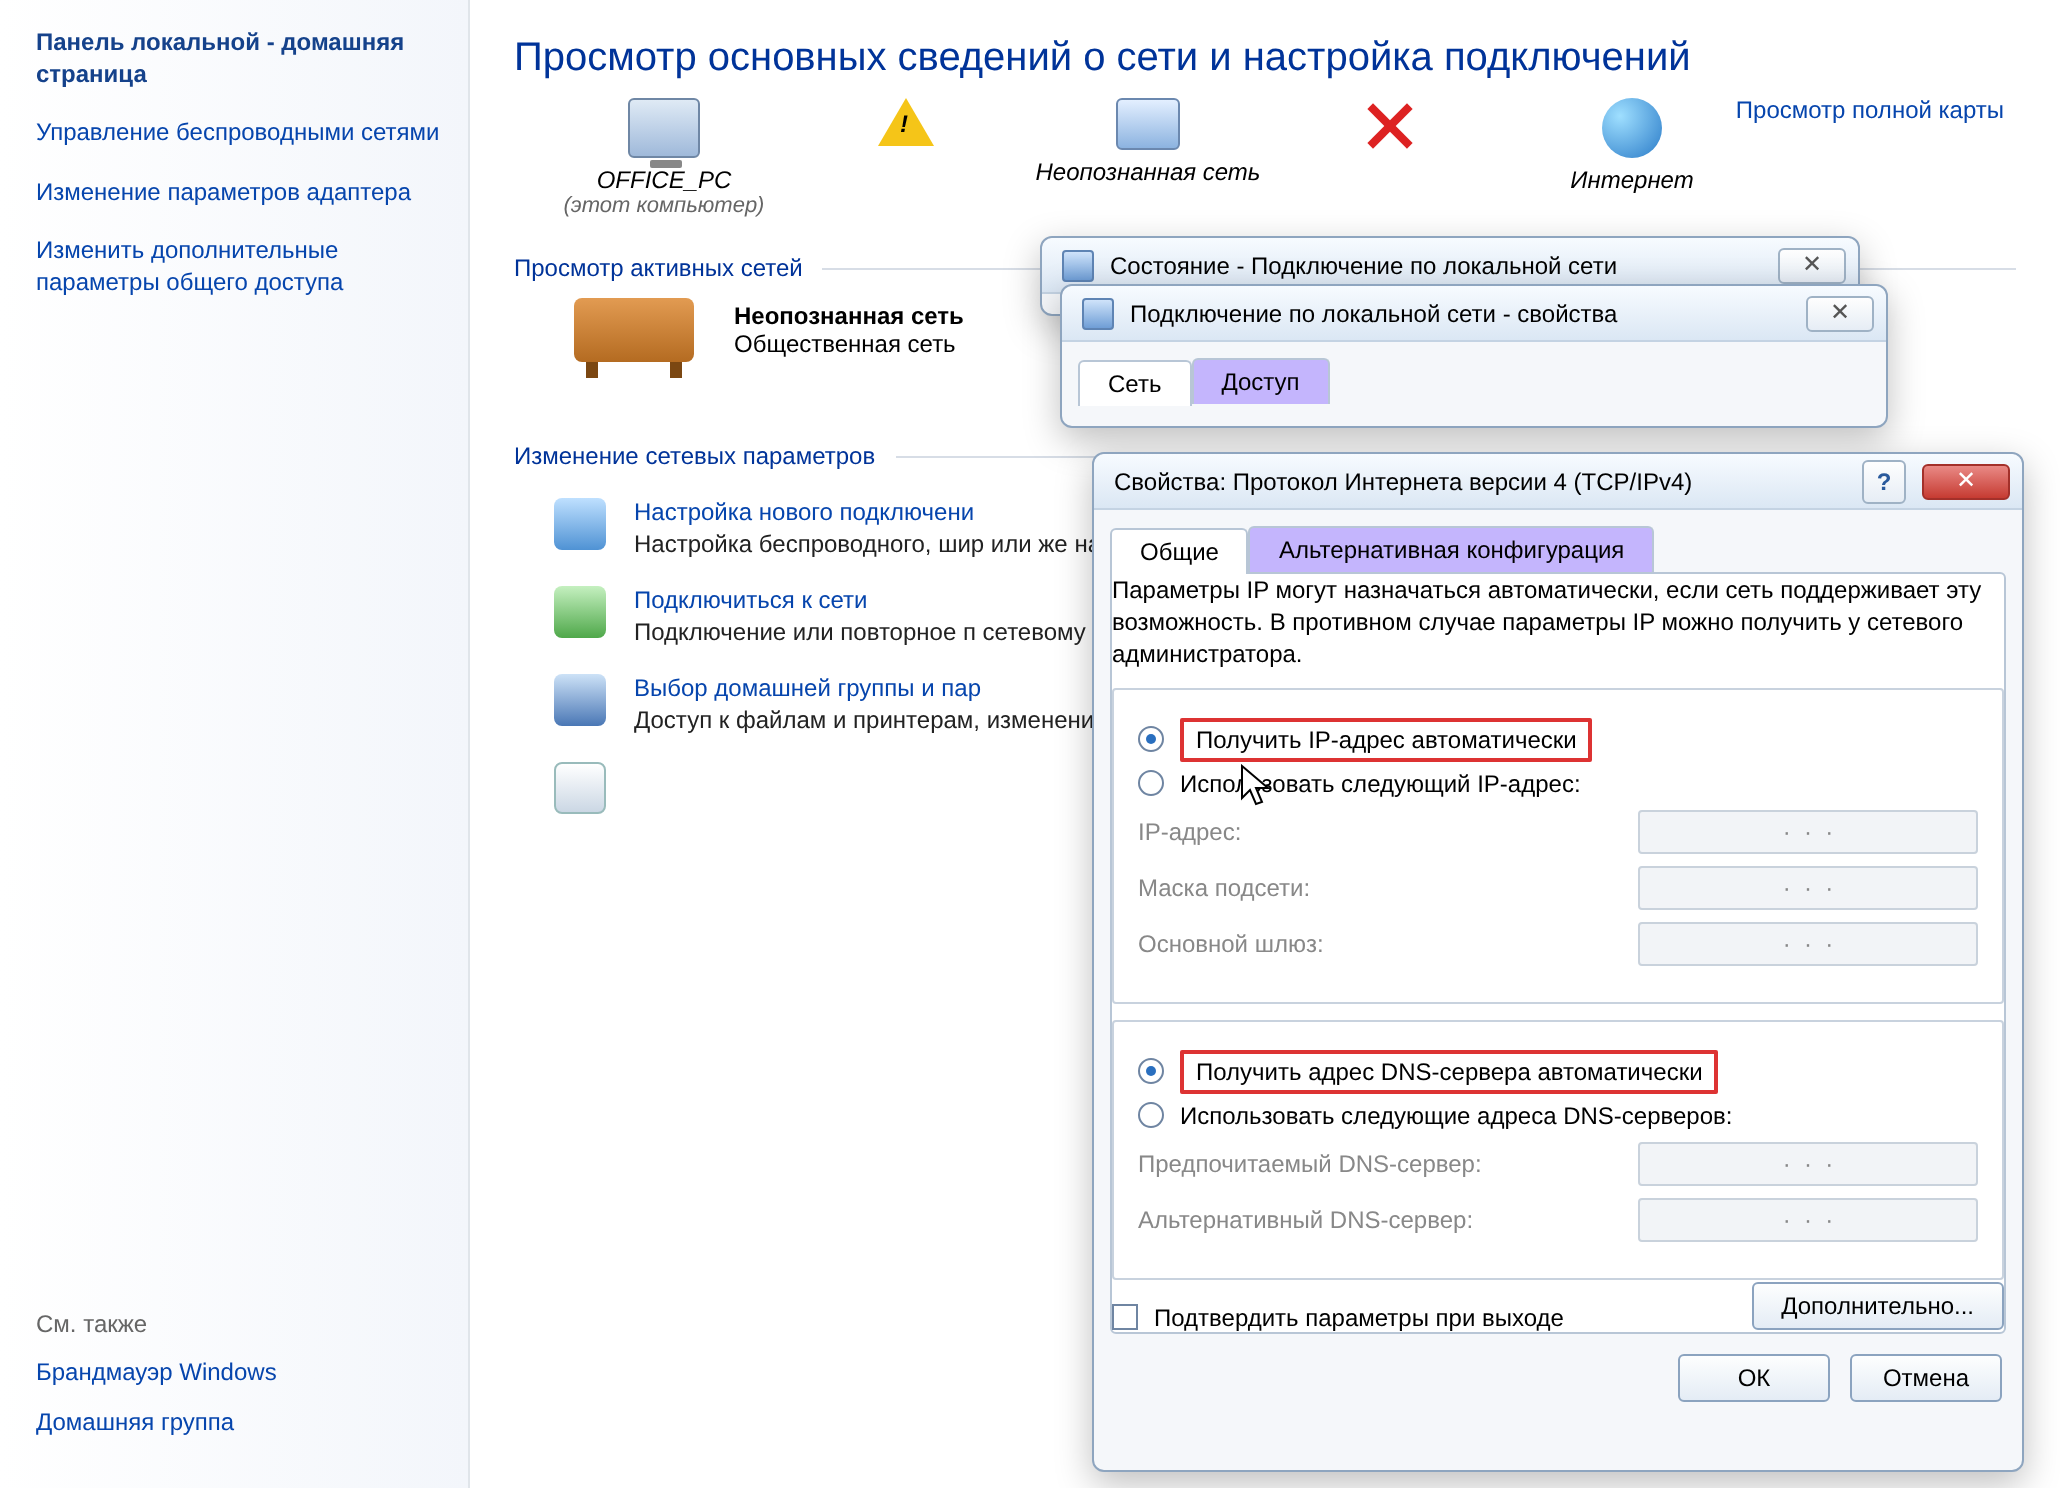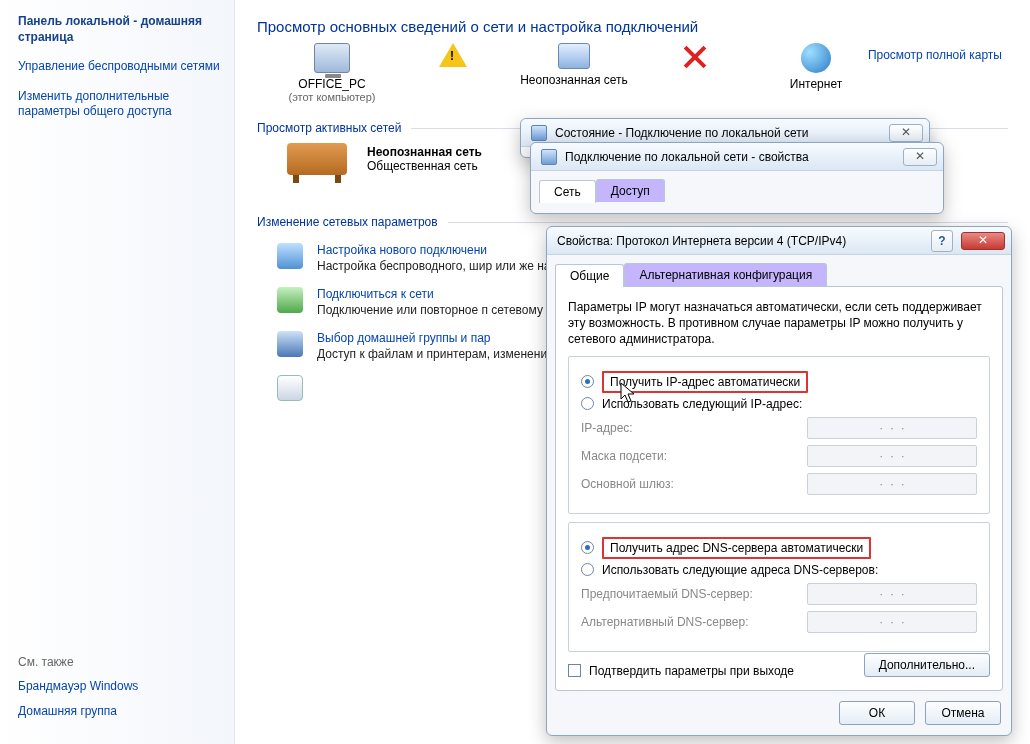--- a/index.html
+++ b/index.html
@@ -46,39 +46,40 @@
   .sidebar .see-also .navlink { margin-bottom: 10px; }
 
   
   .main {
     position: absolute;
     left: 235px; top: 0; right: 0; bottom: 0;
     padding: 18px 22px;
     background: #fff;
   }
   .main h1 {
-    font-size: 15px;
+    font-size: 20px;
     font-weight: 400;
     color: #003399;
     margin: 0 0 6px 0;
   }
   .fullmap {
     position: absolute;
     right: 28px;
     top: 48px;
     color: #0645ad;
     font-size: 12px;
   }
 
   .netrow {
     display: flex;
     align-items: flex-start;
     gap: 16px;
     margin-top: 8px;
     margin-bottom: 12px;
+    font-style: italic;
   }
   .netitem { width: 150px; text-align: center; }
   
   .ico-pc {
     width: 36px; height: 30px; margin: 0 auto 4px;
     background: linear-gradient(#dfeaf5,#9fb9da);
     border: 1px solid #6f87a5; border-radius: 3px;
     position: relative;
   }
   .ico-pc::after { content:''; position:absolute; bottom:-6px; left:10px; width:16px; height:4px; background:#888; border-radius:1px; }
@@ -150,21 +151,21 @@
     width:34px;height:18px;border:1px solid #9fb2c5;border-radius:3px;
     background:linear-gradient(#fefefe,#e6edf5);text-align:center;line-height:14px;font-size:12px;color:#555;
   }
   .winclose.red{background:linear-gradient(#e98985,#c63b32);color:#fff;border-color:#a3302a;width:44px;}
   .tabset{display:flex;gap:0;margin:8px 0 0 8px;}
   .tab{
     padding:4px 14px;border:1px solid #b8c6d6;border-bottom:none;background:#c4b5fd;border-radius:3px 3px 0 0;
     font-size:12px;cursor:pointer;
   }
   .tab.active{background:#fff;position:relative;top:1px;}
-  .tabbody{border:1px solid #b8c6d6;background:#fff;margin:0 8px 8px 8px;border-radius:0 3px 3px 3px;padding:12px;}
+  .tabbody{border:1px solid #b8c6d6;background:#fff;margin:0 8px 8px 8px;border-radius:0 3px 3px 3px;}
 
   .group{border:1px solid #c8d2de;border-radius:2px;padding:10px 12px 12px;margin-top:8px;position:relative;}
   .radio-row{display:flex;align-items:center;gap:8px;margin:4px 0;}
   .radio{width:13px;height:13px;border:1px solid #6f85a2;border-radius:50%;background:#fff;position:relative;flex:0 0 13px;}
   .radio.on::after{content:'';position:absolute;left:3px;top:3px;width:5px;height:5px;background:#2a6fbf;border-radius:50%;}
   .hi{border:2px solid #d33;padding:2px 6px;border-radius:1px;text-align:center;}
   .field-row{display:flex;align-items:center;justify-content:space-between;margin:6px 0;}
   .field-row .flabel{color:#888;}
   .ipbox{
     width:170px;height:22px;border:1px solid #c9d2dc;background:#f2f4f7;border-radius:2px;
@@ -190,20 +191,21 @@
     position:absolute;left:620px;top:382px;width:16px;height:22px;pointer-events:none;
   }
   .cursor svg{width:16px;height:22px;}
 </style>
 </head>
 <body>
 
 <nav class="sidebar">
   <div class="home">Панель локальной - домашняя страница</div>
   <div class="navlink">Управление беспроводными сетями</div>
+  <div class="navlink">Изменение параметров адаптера</div>
   <div class="navlink">Изменить дополнительные параметры общего доступа</div>
 
   <div class="see-also">
     <div class="hd">См. также</div>
     <div class="navlink">Брандмауэр Windows</div>
     <div class="navlink">Домашняя группа</div>
   </div>
 </nav>
 
 <section class="main">

